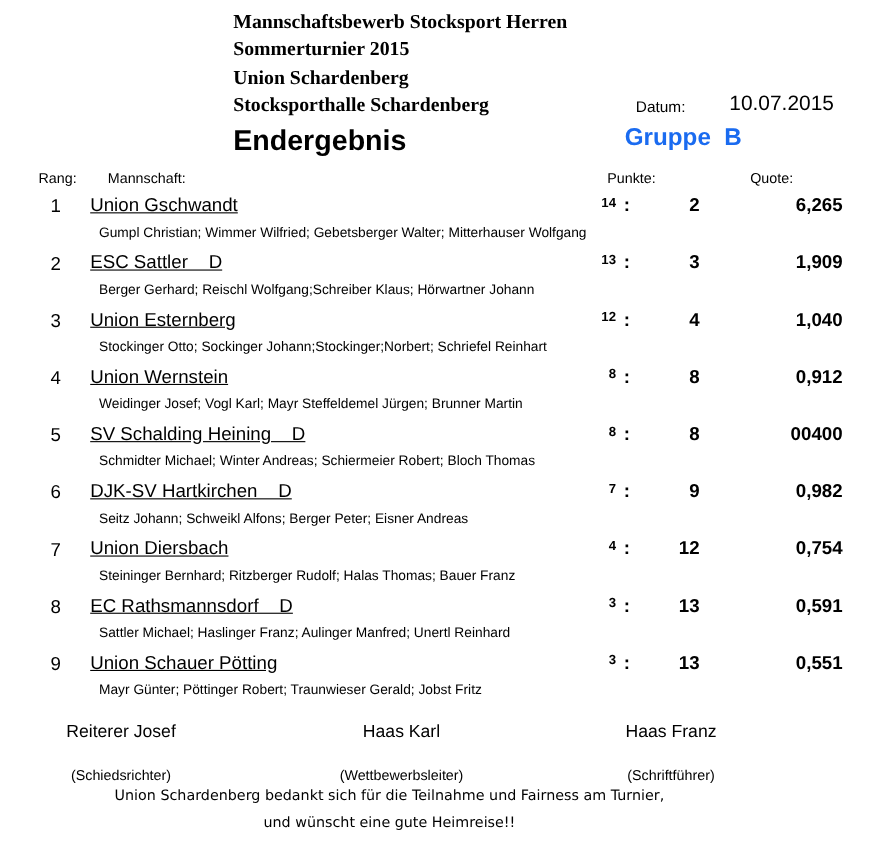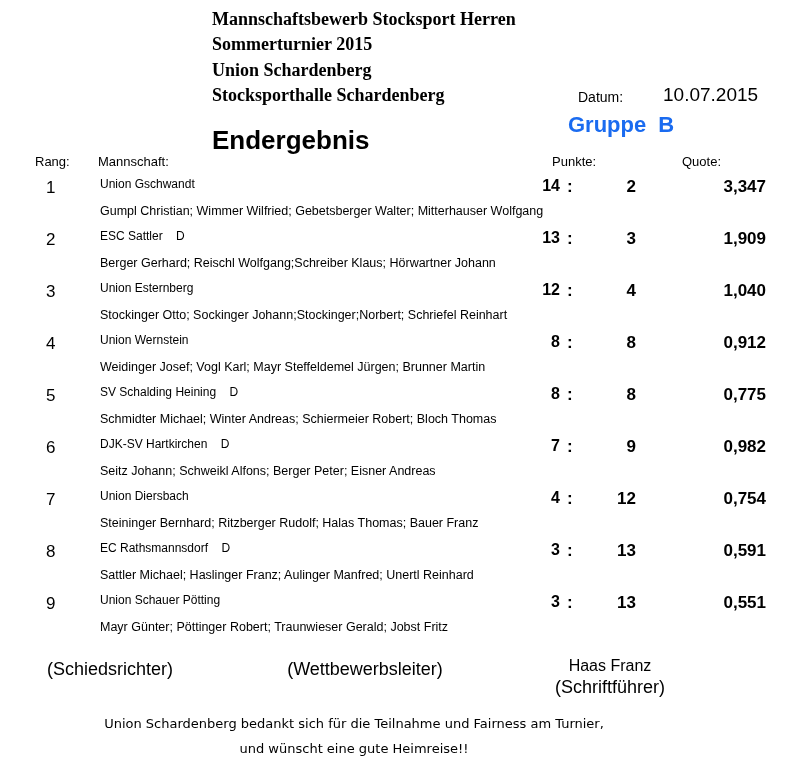--- a/index.html
+++ b/index.html
@@ -6,41 +6,41 @@
   body { width: 800px; height: 766px; position: relative; overflow: hidden; color: #000; }
   .serif { font-family: "Liberation Serif", "DejaVu Serif", serif; }
   .sans { font-family: "Liberation Sans", "DejaVu Sans", sans-serif; }
 
   .meta-row { position: absolute; left: 0; height: 24px; }
   .meta-value { position: absolute; left: 212px; font-size: 18px; font-weight: bold; white-space: nowrap; }
 
   #datum-label { position: absolute; left: 578px; top: 89px; font-size: 14px; }
   #datum-value { position: absolute; left: 663px; top: 84px; font-size: 19px; text-align: center; }
 
-  #title { position: absolute; left: 212px; top: 112px; font-size: 26px; font-weight: bold; margin-top: 13px; }
+  #title { position: absolute; left: 212px; top: 112px; font-size: 26px; font-weight: bold; }
   #group { position: absolute; left: 568px; top: 112px; font-size: 22px; font-weight: bold; color: #1a6bf0; word-spacing: 6px; }
 
   .hdr { position: absolute; top: 154px; font-size: 13px; }
   #hdr-rang { left: 35px; }
   #hdr-team { left: 98px; }
   #hdr-punkte { left: 552px; }
   #hdr-quote { left: 682px; }
 
   .row { position: absolute; left: 0; width: 800px; height: 52px; }
   .rank { position: absolute; left: 46px; top: 2px; font-size: 17px; }
-  .team { position: absolute; left: 100px; top: 1px; font-size: 12px; white-space: pre; }
-  .players { position: absolute; left: 100px; top: 28px; font-size: 12.5px; white-space: nowrap; }
-  .pts-for { position: absolute; left: 520px; width: 40px; text-align: right; top: 1px; font-size: 16px; font-weight: bold; }
+  .team { position: absolute; left: 82px; top: 1px; font-size: 17px; white-space: pre; text-decoration: underline; }
+  .players { position: absolute; left: 90px; top: 28px; font-size: 12.5px; white-space: nowrap; }
+  .pts-for { position: absolute; left: 520px; width: 40px; text-align: right; top: 1px; font-size: 12px; font-weight: bold; }
   .pts-colon { position: absolute; left: 567px; top: 1px; font-size: 17px; font-weight: bold; }
   .pts-against { position: absolute; left: 600px; width: 36px; text-align: right; top: 1px; font-size: 17px; font-weight: bold; }
   .quote { position: absolute; left: 680px; width: 86px; text-align: right; top: 1px; font-size: 17px; font-weight: bold; }
 
   .official { position: absolute; top: 657px; text-align: center; width: 180px; }
   .official .name { font-size: 16px; display: block; }
-  .official .role { font-size: 18px; display: block; margin-top: 2px; }
+  .official .role { font-size: 13px; display: block; margin-top: 22px; }
   #off-1 { left: 20px; }
   #off-2 { left: 275px; }
   #off-3 { left: 520px; }
 
   .thanks { position: absolute; left: 0; width: 708px; text-align: center; font-family: "DejaVu Sans", sans-serif; font-size: 13px; }
   #thanks-1 { top: 716px; }
   #thanks-2 { top: 741px; }
 </style>
 </head>
 <body>
@@ -72,21 +72,21 @@
 <span id="hdr-team" class="hdr sans">Mannschaft:</span>
 <span id="hdr-punkte" class="hdr sans">Punkte:</span>
 <span id="hdr-quote" class="hdr sans">Quote:</span>
 
 <div class="row sans" style="top:176px;">
   <span class="rank">1</span>
   <span class="team">Union Gschwandt</span>
   <span class="pts-for">14</span>
   <span class="pts-colon">:</span>
   <span class="pts-against">2</span>
-  <span class="quote">3,347</span>
+  <span class="quote">6,265</span>
   <span class="players">Gumpl Christian; Wimmer Wilfried; Gebetsberger Walter; Mitterhauser Wolfgang</span>
 </div>
 <div class="row sans" style="top:228px;">
   <span class="rank">2</span>
   <span class="team">ESC Sattler    D</span>
   <span class="pts-for">13</span>
   <span class="pts-colon">:</span>
   <span class="pts-against">3</span>
   <span class="quote">1,909</span>
   <span class="players">Berger Gerhard; Reischl Wolfgang;Schreiber Klaus; Hörwartner Johann</span>
@@ -108,21 +108,21 @@
   <span class="pts-against">8</span>
   <span class="quote">0,912</span>
   <span class="players">Weidinger Josef; Vogl Karl; Mayr Steffeldemel Jürgen; Brunner Martin</span>
 </div>
 <div class="row sans" style="top:384px;">
   <span class="rank">5</span>
   <span class="team">SV Schalding Heining    D</span>
   <span class="pts-for">8</span>
   <span class="pts-colon">:</span>
   <span class="pts-against">8</span>
-  <span class="quote">0,775</span>
+  <span class="quote">00400</span>
   <span class="players">Schmidter Michael; Winter Andreas; Schiermeier Robert; Bloch Thomas</span>
 </div>
 <div class="row sans" style="top:436px;">
   <span class="rank">6</span>
   <span class="team">DJK-SV Hartkirchen    D</span>
   <span class="pts-for">7</span>
   <span class="pts-colon">:</span>
   <span class="pts-against">9</span>
   <span class="quote">0,982</span>
   <span class="players">Seitz Johann; Schweikl Alfons; Berger Peter; Eisner Andreas</span>
@@ -149,23 +149,25 @@
   <span class="rank">9</span>
   <span class="team">Union Schauer Pötting</span>
   <span class="pts-for">3</span>
   <span class="pts-colon">:</span>
   <span class="pts-against">13</span>
   <span class="quote">0,551</span>
   <span class="players">Mayr Günter; Pöttinger Robert; Traunwieser Gerald; Jobst Fritz</span>
 </div>
 
 <div id="off-1" class="official sans">
+  <span class="name">Reiterer Josef</span>
   <span class="role">(Schiedsrichter)</span>
 </div>
 <div id="off-2" class="official sans">
+  <span class="name">Haas Karl</span>
   <span class="role">(Wettbewerbsleiter)</span>
 </div>
 <div id="off-3" class="official sans">
   <span class="name">Haas Franz</span>
   <span class="role">(Schriftführer)</span>
 </div>
 
 <div id="thanks-1" class="thanks">Union Schardenberg  bedankt sich für die Teilnahme und Fairness am Turnier,</div>
 <div id="thanks-2" class="thanks">und wünscht eine gute Heimreise!!</div>
 

